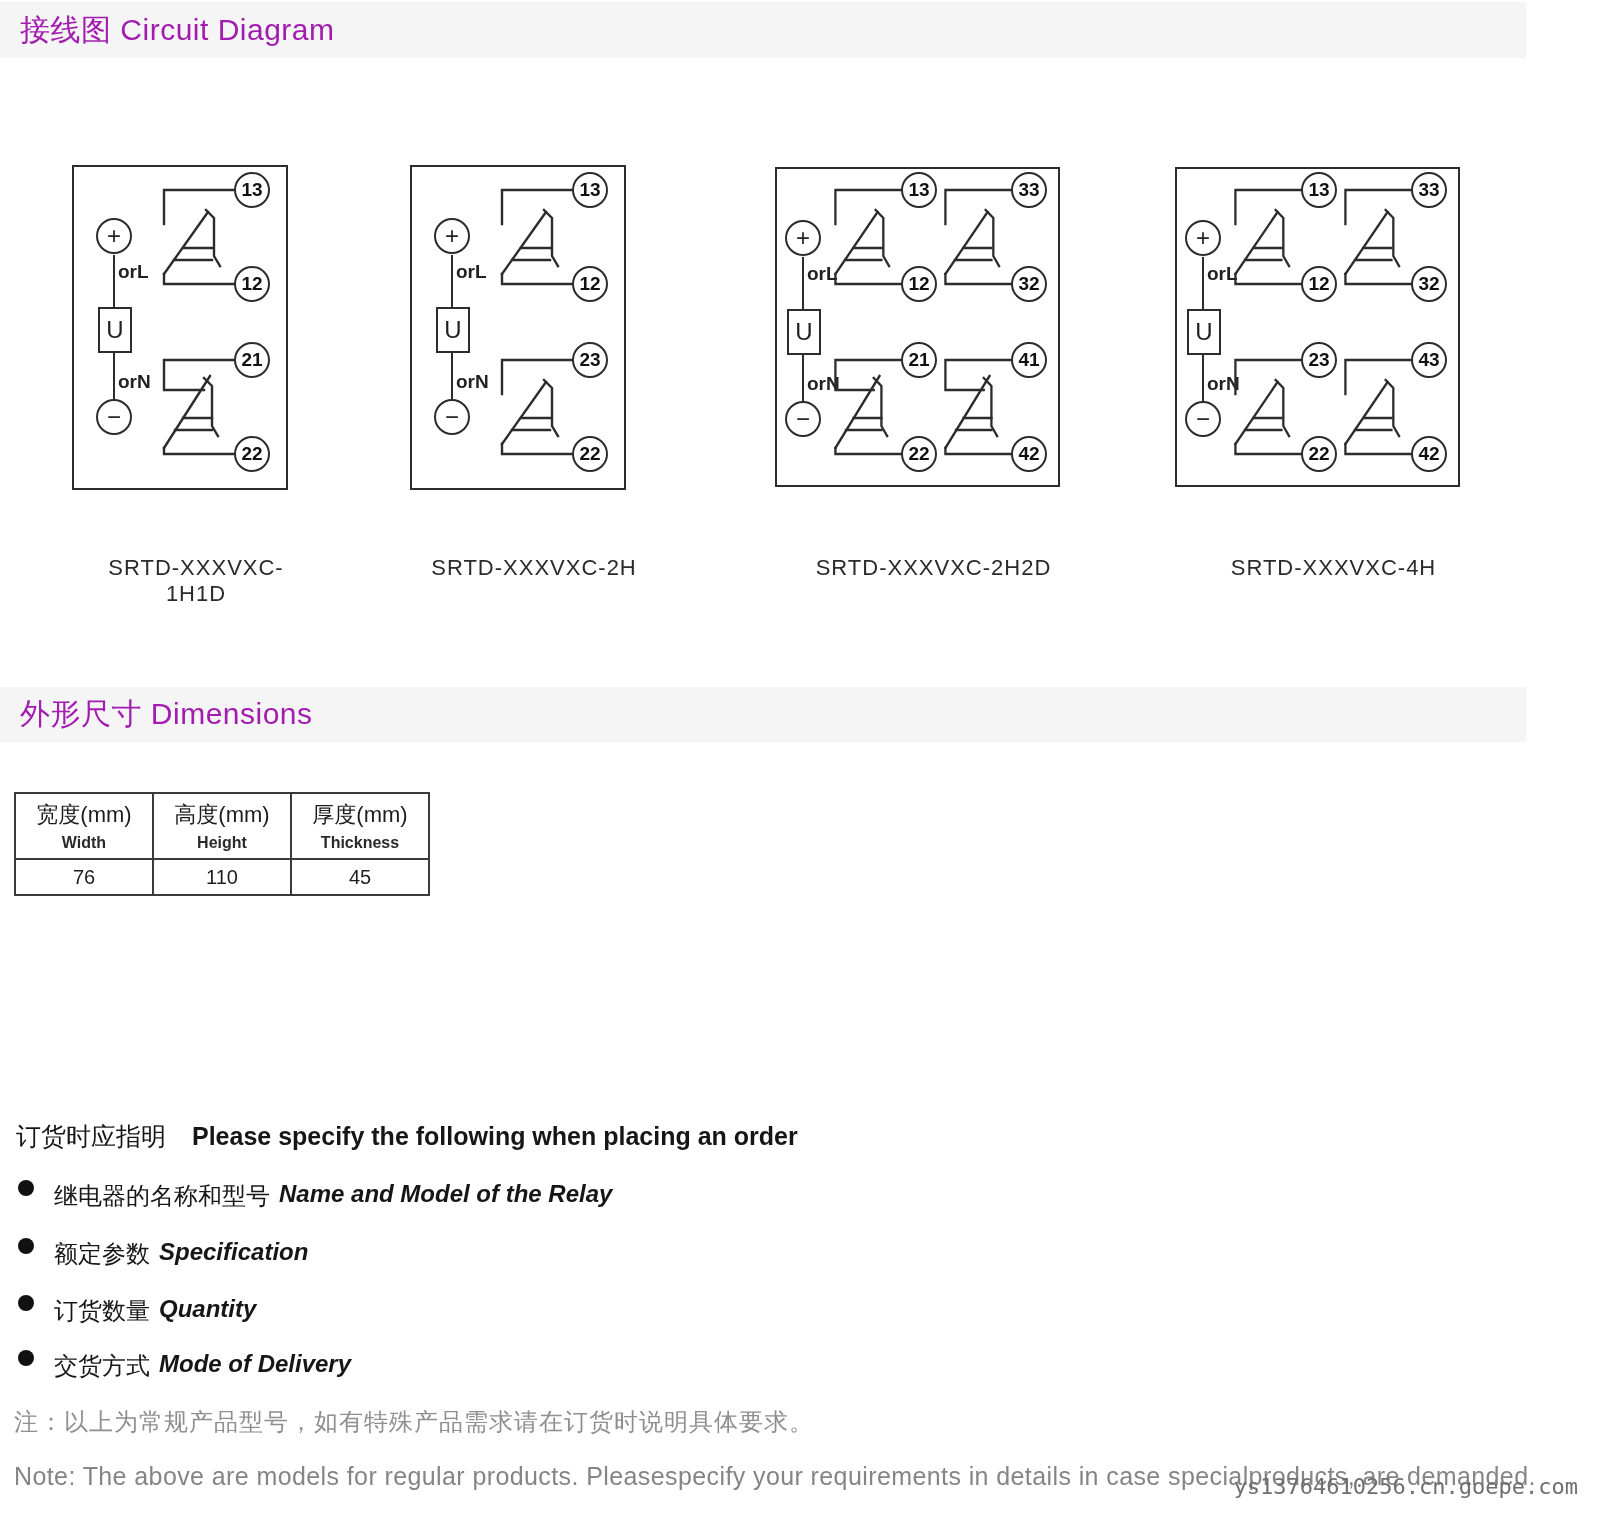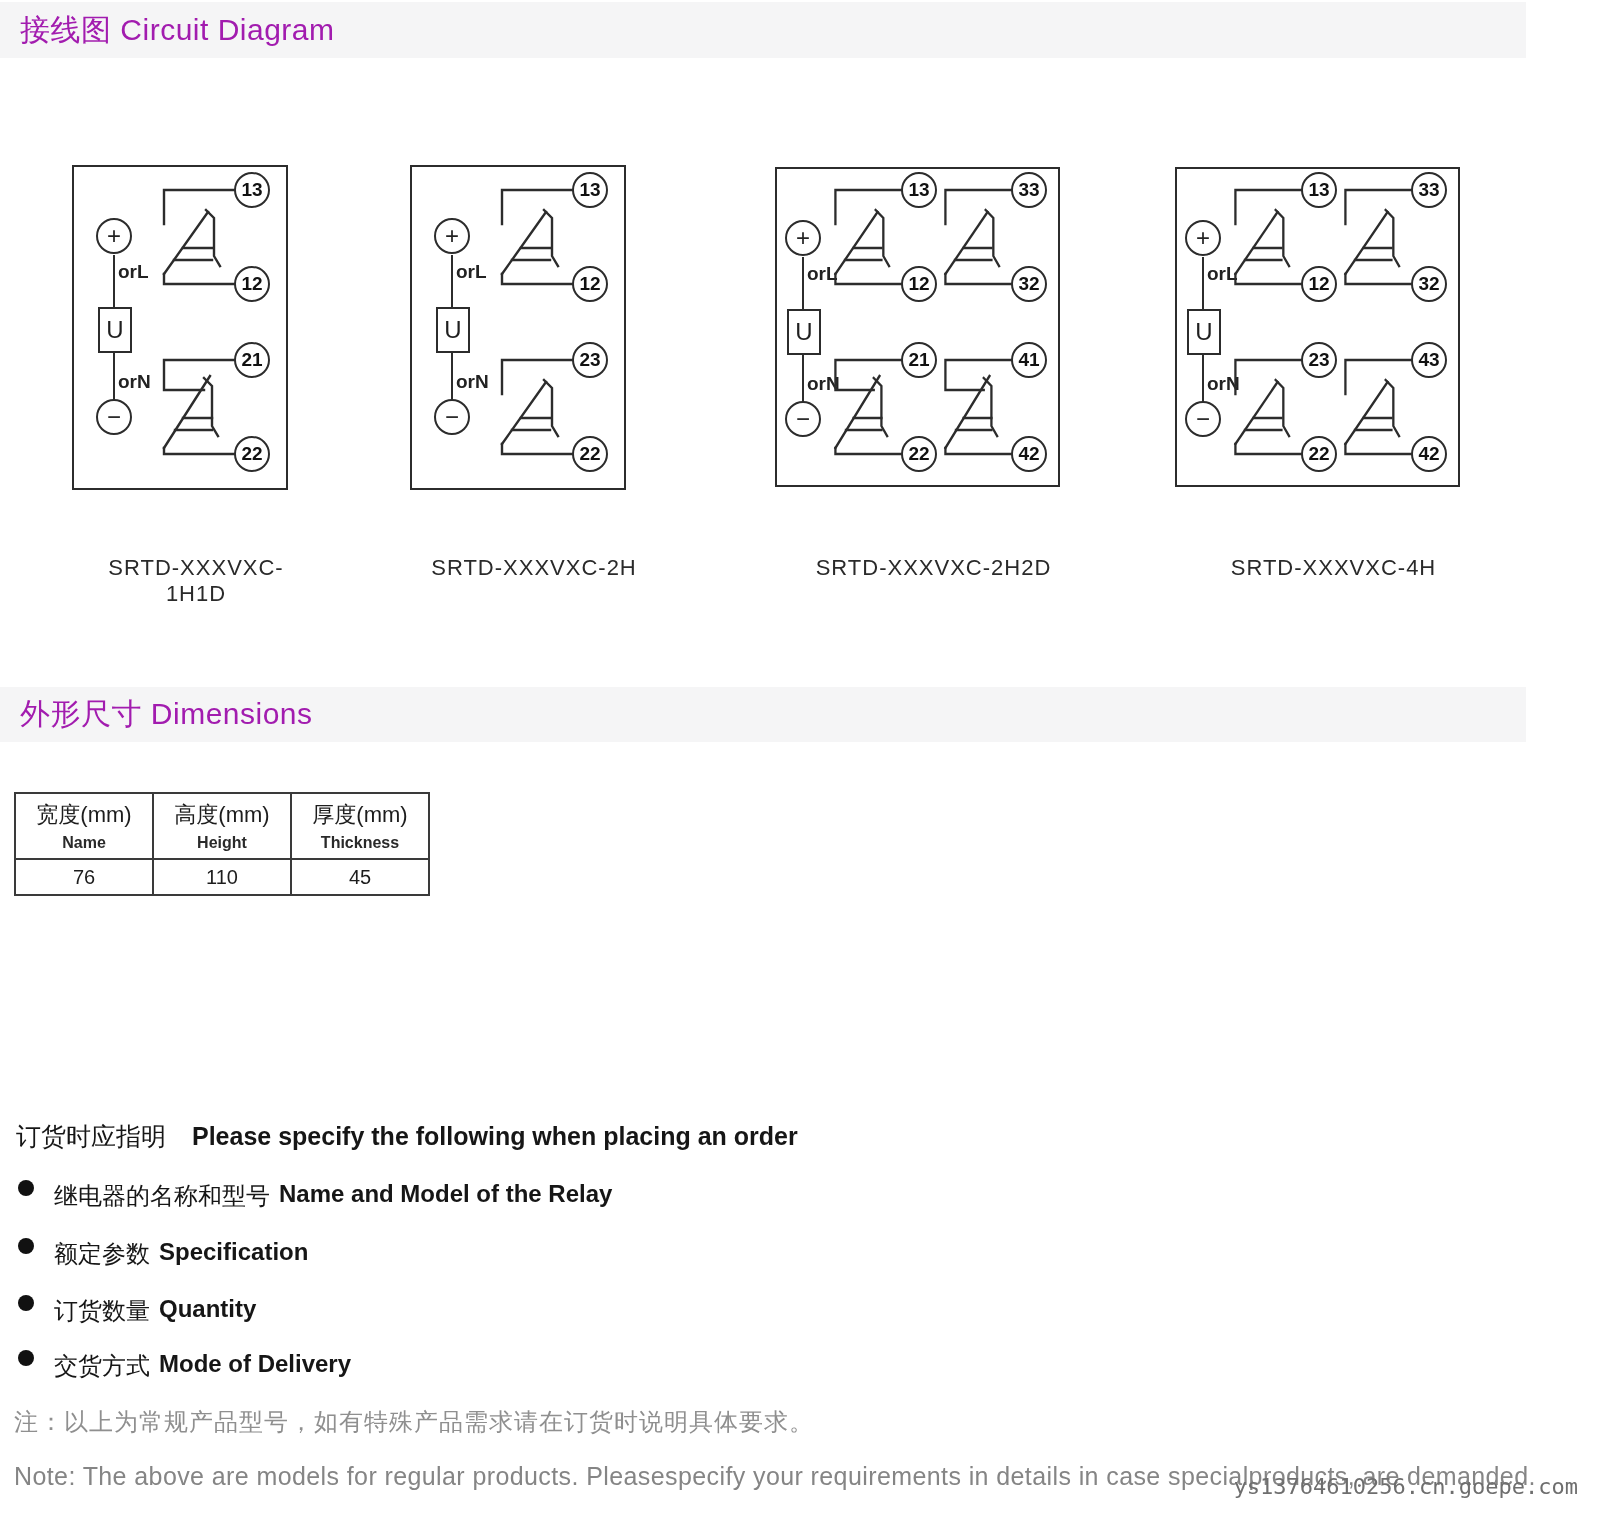--- a/index.html
+++ b/index.html
@@ -56,21 +56,21 @@
   .dim-table th,.dim-table td{border:2.5px solid #3a3a3a;text-align:center;box-sizing:border-box;}
   .dim-table th{width:138px;height:66px;padding:4px 8px;font-weight:400;}
   .th-cn{font-size:22px;color:#1d1d1d;}
   .th-en{font-size:16px;font-weight:700;color:#2a2a2a;margin-top:4px;}
   .dim-table td{height:36px;font-size:20px;color:#1d1d1d;border-radius:13px;}
   
   .ointro{position:absolute;left:16px;top:1120px;font-size:25px;color:#161616;white-space:nowrap;}
   .ointro .en{font-weight:700;margin-left:26px;}
   .oitem{position:absolute;left:18px;display:flex;align-items:flex-start;font-size:24px;color:#161616;white-space:nowrap;}
   .bullet{width:16px;height:16px;border-radius:50%;background:#111;display:inline-block;margin-right:20px;flex:0 0 auto;}
-  .oitem .en{font-weight:700;margin-left:9px;}
+  .oitem .en{font-weight:700;margin-left:9px;font-style:italic;}
   
   .note-cn{position:absolute;left:14px;top:1406px;font-size:24px;color:#8f8f8f;letter-spacing:1px;white-space:nowrap;}
   .note-en{position:absolute;left:14px;top:1462px;font-size:25px;color:#858585;letter-spacing:0.4px;white-space:nowrap;}
   .watermark{
     position:absolute;right:22px;top:1474px;font-family:"DejaVu Sans Mono", monospace;
     font-size:22px;color:#6e6e6e;background:transparent;
   }
 </style>
 </head>
 <body>
@@ -275,21 +275,21 @@
 
   <div class="band" style="top:687px;height:55px">
     <span class="band-title">外形尺寸 Dimensions</span>
   </div>
 
   <table class="dim-table">
     <tbody>
         <tr>
       <th>
         <div class="th-cn">宽度(mm)</div>
-        <div class="th-en">Name</div>
+        <div class="th-en">Width</div>
       </th>
       <th>
         <div class="th-cn">高度(mm)</div>
         <div class="th-en">Height</div>
       </th>
       <th>
         <div class="th-cn">厚度(mm)</div>
         <div class="th-en">Thickness</div>
       </th>
     </tr>

